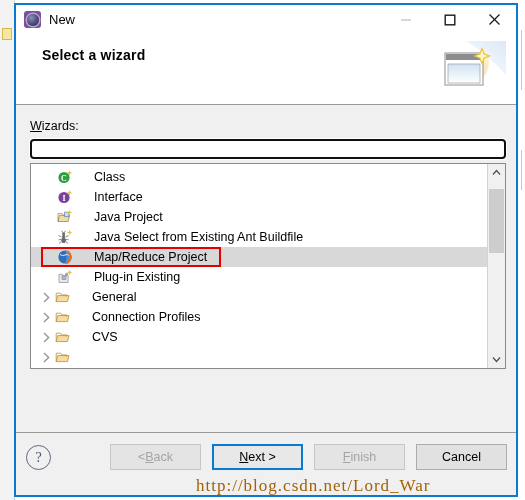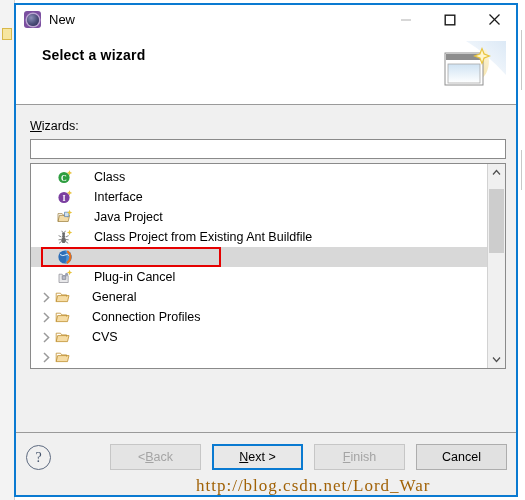--- a/index.html
+++ b/index.html
@@ -477,45 +477,46 @@
                   <path d="M4.4 12.6 L2 14.3"></path>
                 <path d="M8.8 8 L11.6 6.6"></path>
                   <path d="M8.8 10.5 L11.7 10.8"></path>
                   <path d="M8.8 12.6 L11.2 14.3"></path>
                 <path d="M5.8 3.6 L4.8 1.8"></path>
                   <path d="M7.4 3.6 L8.4 1.8"></path>
               </g>
               <path d="M12.6 0.8 L13.4 2.7 L15.3 3.5 L13.4 4.3 L12.6 6.2 L11.8 4.3 L9.9 3.5 L11.8 2.7 Z" fill="#e8c33c"></path>
             </svg>
           </span>
-          <span class="row-label">Class Project from Existing Ant Buildfile</span>
+          <span class="row-label">Java Select from Existing Ant Buildfile</span>
         </div>
 
         <div class="tree-row leaf selected">
           <span class="row-icon">
             <svg width="16" height="16" viewBox="0 0 16 16">
               <circle cx="8" cy="8" r="6.6" fill="#2d6fb8"></circle>
               <path d="M8 1.4 a6.6 6.6 0 0 1 0 13.2 a4.4 9 0 0 0 0 -13.2 z" fill="#4a93d8"></path>
               <path d="M3 5.5 q3 2 5 0.5 q2.4 -1.8 4.8 1.2" fill="none" stroke="#d9eefc" stroke-width="1"></path>
               <path d="M10.2 2.2 q3.4 2.4 3.2 6.2 q-0.2 3.6 -3.6 5.6" fill="none" stroke="#e8701a" stroke-width="2.1"></path>
             </svg>
           </span>
+          <span class="row-label">Map/Reduce Project</span>
           <span class="sel-box"></span>
         </div>
 
         <div class="tree-row leaf">
           <span class="row-icon">
             <svg width="16" height="16" viewBox="0 0 16 16">
               <path d="M2 13.5 V5.2 h3.2 l1 1.5 h5 V13.5 Z" fill="#e8e8ea" stroke="#8b8b93" stroke-width="0.7"></path>
               <path d="M5.2 6.8 h3.6 v3.6 h-3.6 z" fill="#b9bcc9" stroke="#6f7382" stroke-width="0.6"></path>
               <circle cx="9.6" cy="5.2" r="1.5" fill="#9aa0b4"></circle>
               <path d="M12.6 0.8 L13.4 2.7 L15.3 3.5 L13.4 4.3 L12.6 6.2 L11.8 4.3 L9.9 3.5 L11.8 2.7 Z" fill="#e8c33c"></path>
             </svg>
           </span>
-          <span class="row-label">Plug-in Cancel</span>
+          <span class="row-label">Plug-in Existing</span>
         </div>
 
         <div class="tree-row">
           <span class="chevron">
             <svg width="9" height="11" viewBox="0 0 9 11">
                 <path d="M2 1 L6.6 5.5 L2 10" fill="none" stroke="#9a9a9a" stroke-width="1.5"></path>
               </svg>
           </span>
           <span class="row-icon">
             <svg width="16" height="16" viewBox="0 0 16 16">

